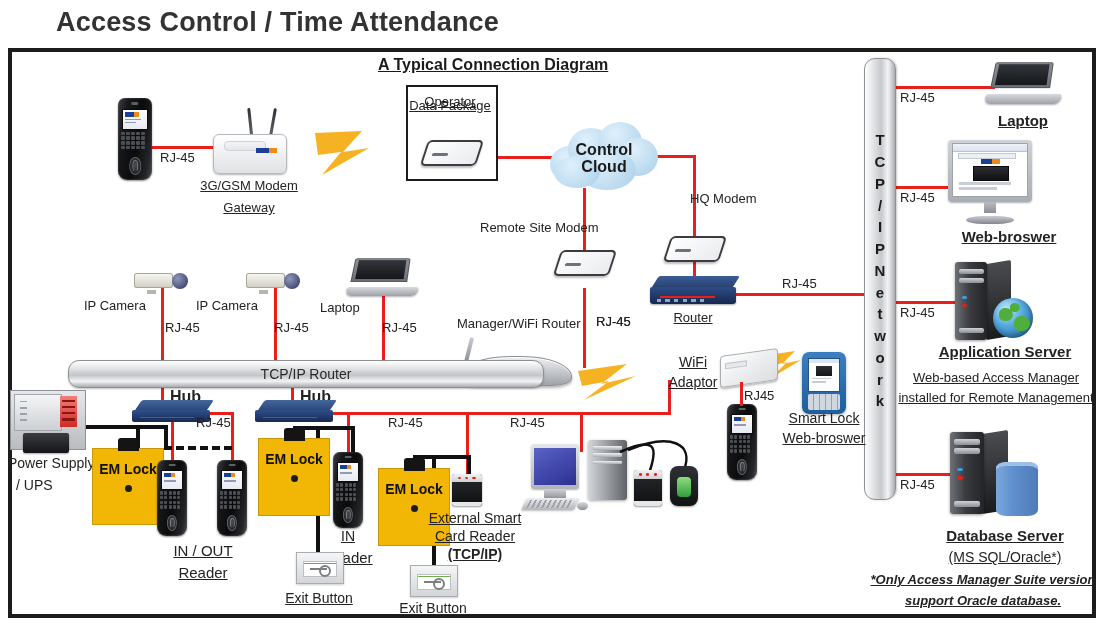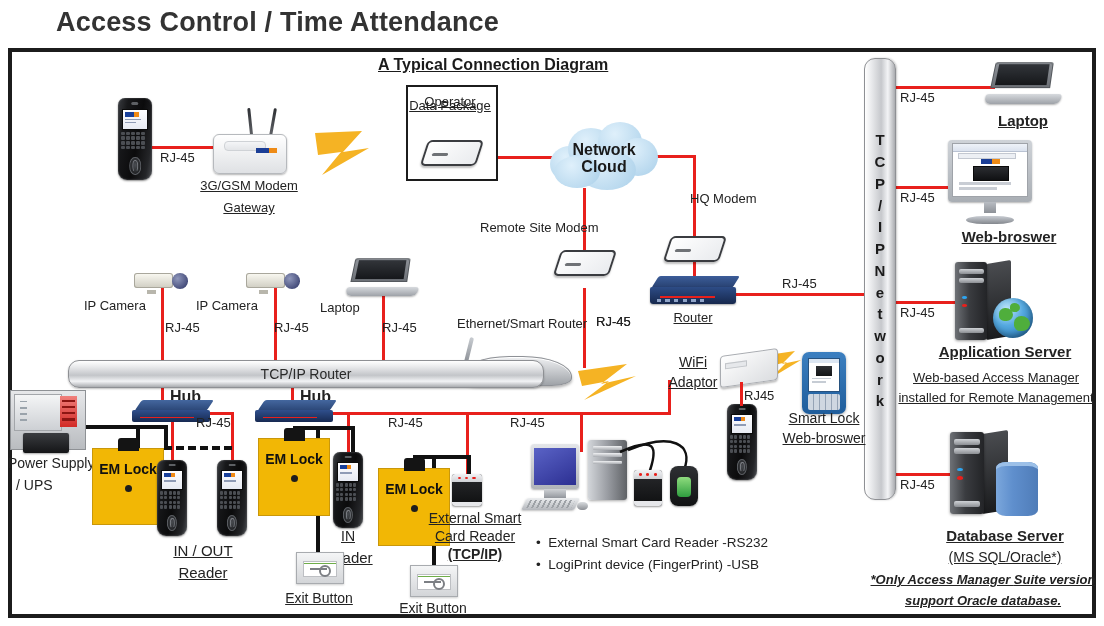--- a/index.html
+++ b/index.html
@@ -420,21 +420,21 @@
   </div>
 
   <div class="cloud" style="left:548px;top:122px;width:112px;height:72px;">
     <div class="p" style="left:2px;top:24px;width:40px;height:36px;"></div>
     <div class="p" style="left:20px;top:6px;width:46px;height:42px;"></div>
     <div class="p" style="left:50px;top:0px;width:44px;height:40px;"></div>
     <div class="p" style="left:70px;top:16px;width:40px;height:38px;"></div>
     <div class="p" style="left:30px;top:28px;width:58px;height:40px;"></div>
     <div class="p" style="left:6px;top:34px;width:46px;height:32px;"></div>
     <div class="txt">
-      <span>Network</span><br>
+      <span>Control</span><br>
       <span>Cloud</span>
     </div>
   </div>
 
   <div class="lbl" style="left:480px;top:220px;">Remote Site Modem</div>
   <div class="modem" style="left:557px;top:250px;width:52px;height:30px;">
     <div class="top"></div>
     <div class="slot"></div>
   </div>
   <div class="lbl" style="left:596px;top:314px;">RJ-45</div>
@@ -565,21 +565,21 @@
 
   <div class="laptop" style="left:346px;top:258px;width:72px;height:38px;">
     <div class="lid">
         <i></i>
       </div>
     <div class="base"></div>
   </div>
   <div class="lbl" style="left:320px;top:300px;">Laptop</div>
   <div class="lbl" style="left:382px;top:320px;">RJ-45</div>
 
-  <div class="lbl" style="left:457px;top:316px;">Ethernet/Smart Router</div>
+  <div class="lbl" style="left:457px;top:316px;">Manager/WiFi Router</div>
   <div class="wrouter" style="left:460px;top:344px;width:110px;height:42px;">
     <div class="ant"></div>
     <div class="b">
       <div class="led"></div>
     </div>
   </div>
   <div class="lbl" style="left:596px;top:314px;">RJ-45</div>
 
   <div class="pipe-h" style="left:68px;top:360px;width:474px;height:26px;">
     <div class="t">TCP/IP Router</div>
@@ -802,26 +802,20 @@
       <i style="left:44%;background:#e8201c;"></i>
       <i style="left:70%;background:#e8201c;"></i>
     </div>
     <div class="bot"></div>
   </div>
 
   <div class="fpusb" style="left:670px;top:466px;width:28px;height:40px;">
     <i></i>
   </div>
 
-  <div class="lbl" style="left:536px;top:535px;font-size:13.5px;">
-    •&nbsp;&nbsp;<span>External Smart Card Reader -RS232</span>
-  </div>
-  <div class="lbl" style="left:536px;top:557px;font-size:13.5px;">
-    •&nbsp;&nbsp;<span>LogiPrint device (FingerPrint) -USB</span>
-  </div>
 
   <svg class="cables">
     <polygon points="578,371 627,364 601,384 636,376 584,400 609,381 582,386" fill="#f5b324"></polygon>
     <polygon points="768,355 795,351 782,364 801,360 771,378 787,362 770,366" fill="#f5b324"></polygon>
   </svg>
 
   <div class="lbl c" style="left:666px;top:354px;width:54px;font-size:14px;">
     <span>WiFi</span>
   </div>
   <div class="lbl c" style="left:660px;top:374px;width:66px;font-size:14px;">

